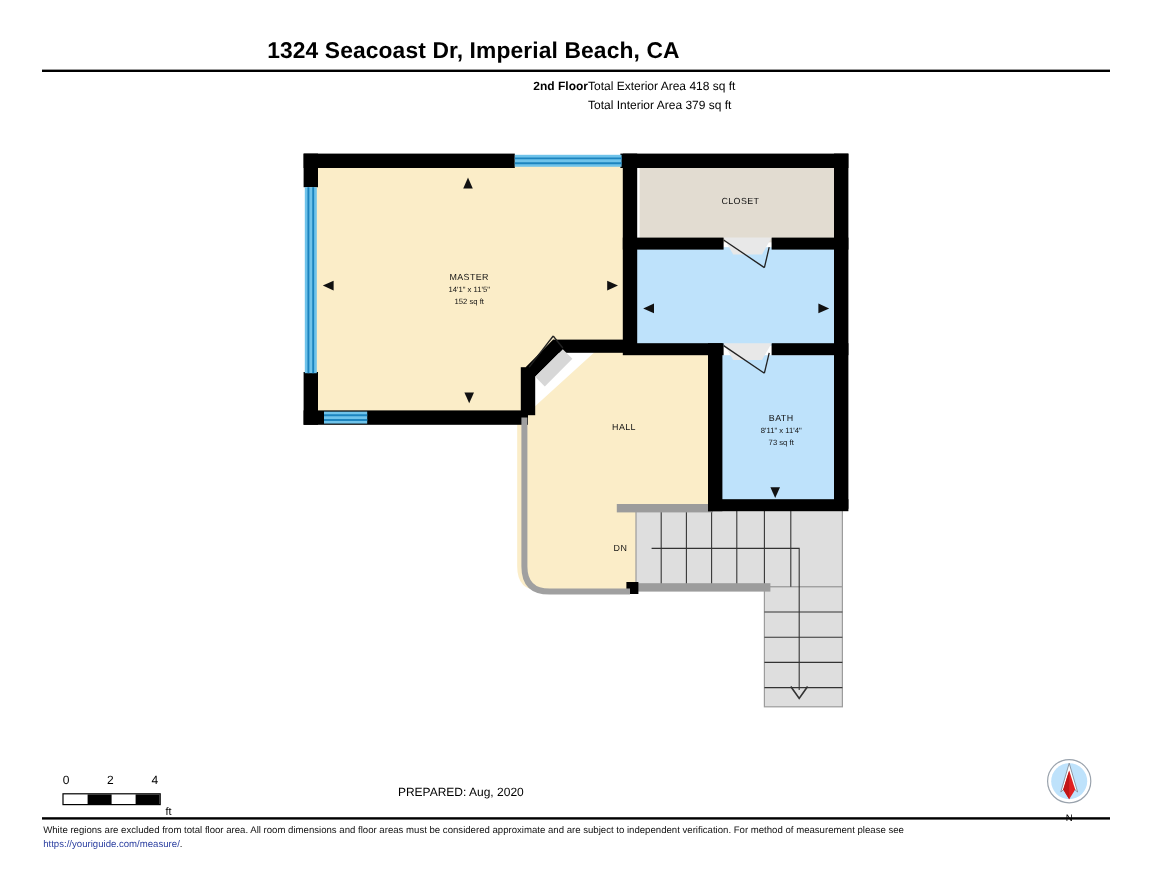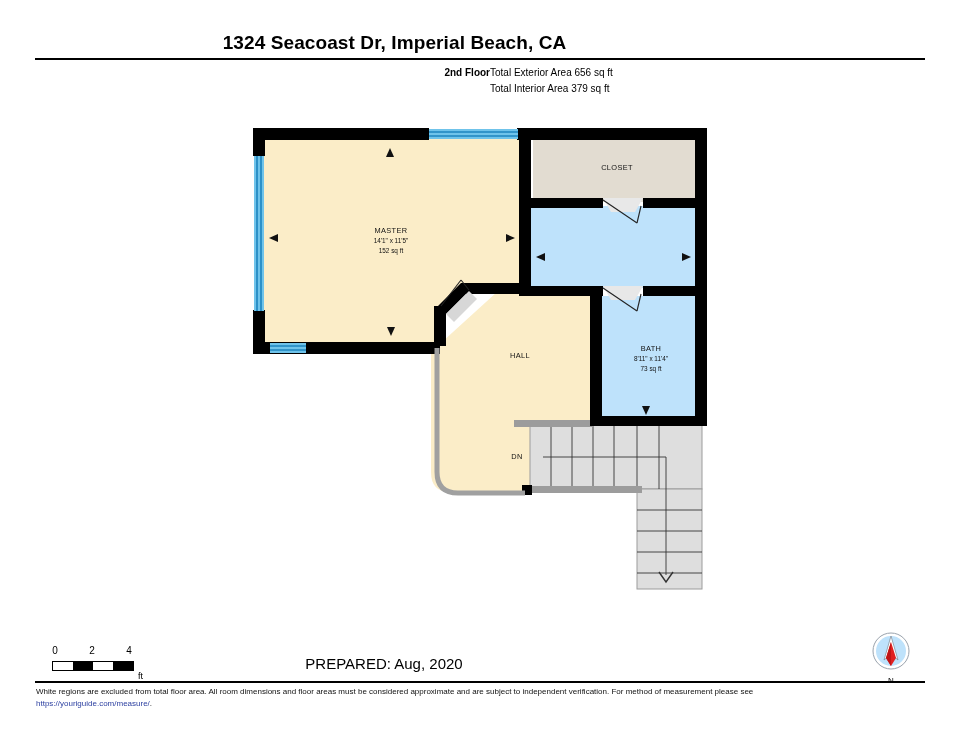--- a/index.html
+++ b/index.html
@@ -126,21 +126,21 @@
     top: 26px;
     font-size: 9px;
   }
 
   .prepared {
     position: absolute;
     top: 655px;
     left: 0;
     width: 768px;
     text-align: center;
-    font-size: 15px;
+    font-size: 10px;
   }
 
   .compass {
     position: absolute;
     left: 860px;
     top: 630px;
     width: 62px;
     height: 58px;
     text-align: center;
   }
@@ -176,21 +176,21 @@
 <body>
 
 <div class="page">
 
   <div class="title">1324 Seacoast Dr, Imperial Beach, CA</div>
   <div class="title-rule"></div>
 
   <div class="summary">
     <div class="summary-row">
       <span class="floor-label">2nd Floor</span>
-      <span class="area-label">Total Exterior Area 656 sq ft</span>
+      <span class="area-label">Total Exterior Area 418 sq ft</span>
     </div>
     <div class="summary-row second">
       <span class="floor-label">2nd Floor</span>
       <span class="area-label">Total Interior Area 379 sq ft</span>
     </div>
   </div>
 
   <div class="plan-wrap">
     <svg class="plan" width="470" height="470" viewBox="0 0 470 470">
 

